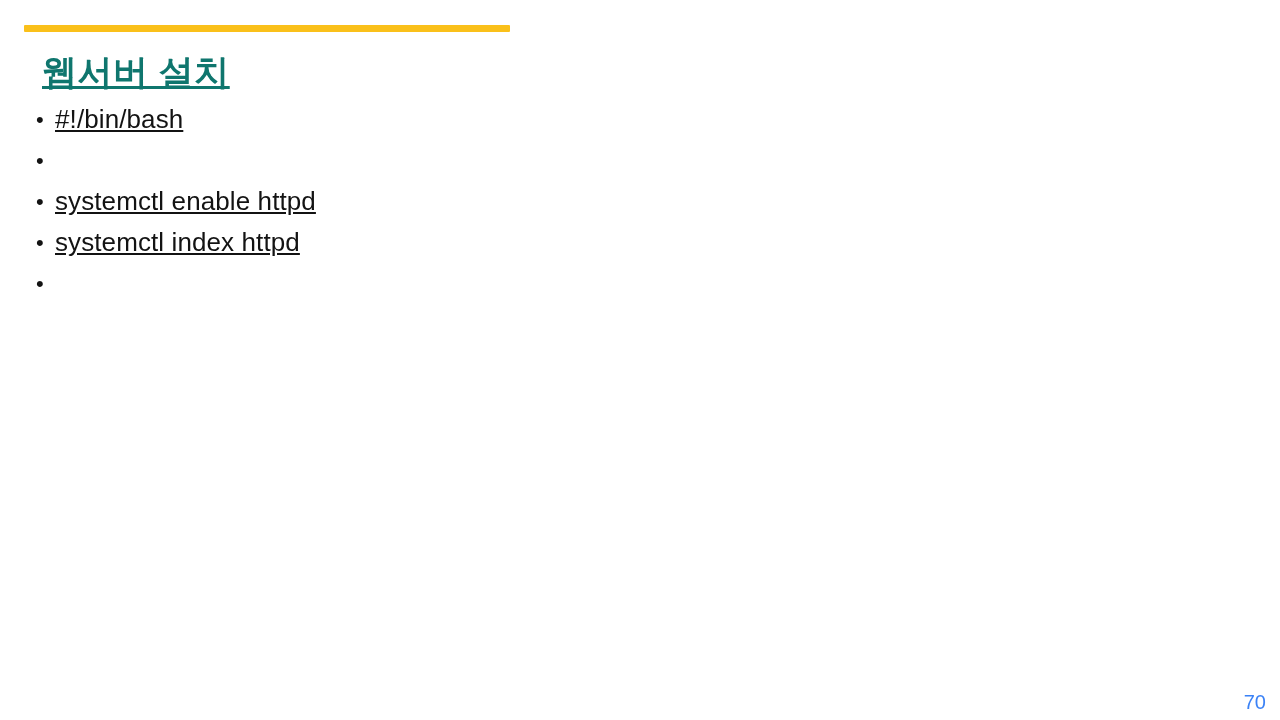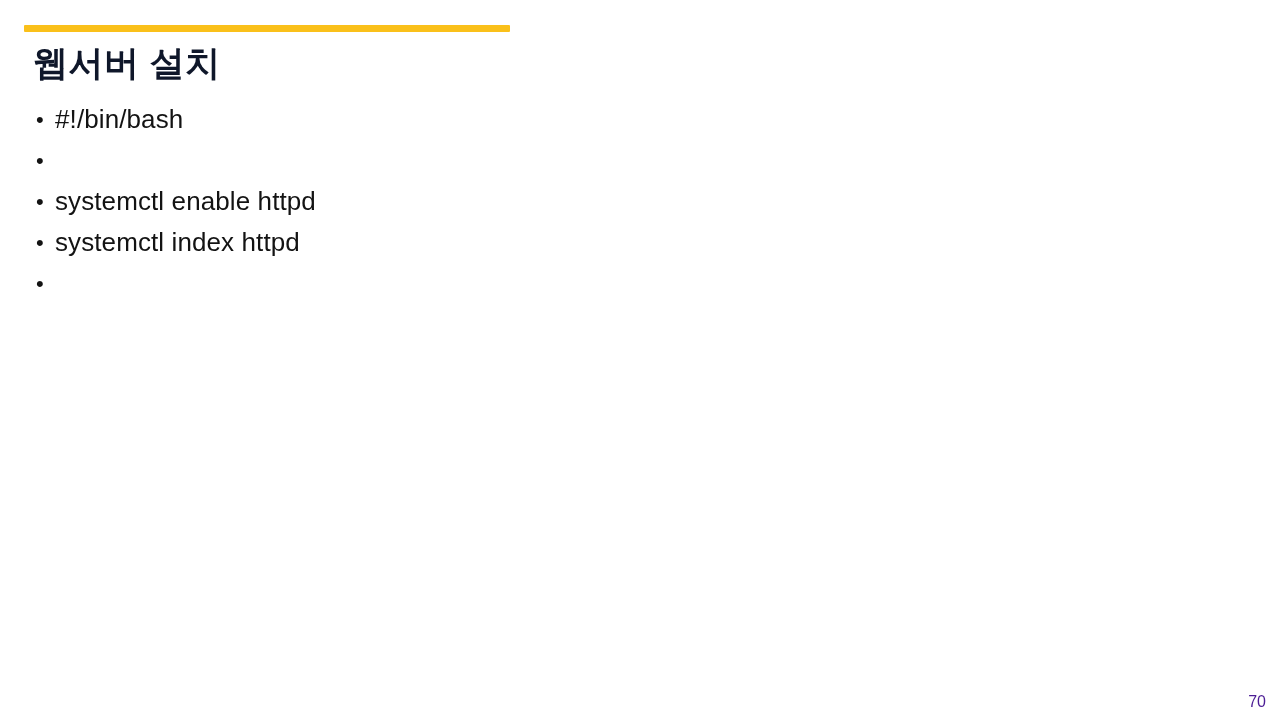--- a/index.html
+++ b/index.html
@@ -30,27 +30,28 @@
     width: 486px;
     height: 7px;
     background: #FAC01A;
     border-radius: 1px;
   }
 
   .slide-title {
     position: absolute;
     left: 29px;
     top: 36px;
-    margin: 4px;
+    margin: 13px;
     font-size: 35px;
     line-height: 46px;
     font-weight: 700;
-    color: #0f172a;
+    color: #0f766e;
     letter-spacing: 0.5px;
     white-space: nowrap;
+    text-decoration: underline;
   }
 
   
   .body-list {
     position: absolute;
     left: 30px;
     top: 99px;
     right: 6px;
     margin: 0;
     padding: 0;
@@ -76,36 +77,37 @@
     top: 0;
     width: 12px;
     line-height: 41px;
     font-size: 22px;
     color: #131313;
     text-align: left;
   }
 
   .bullet-text {
     display: inline;
+    text-decoration: underline;
   }
 
   
   .bullet-item.long-line {
     font-size: 25.5px;
     letter-spacing: -0.15px;
   }
 
   
   .page-number {
     position: absolute;
     right: 14px;
     bottom: 8px;
-    font-size: 16px;
+    font-size: 20px;
     line-height: 20px;
-    color: #4c1d95;
+    color: #3b82f6;
     text-align: right;
   }
 </style>
 </head>
 <body>
 
 <div class="slide">
 
   <div class="title-rule"></div>
 

